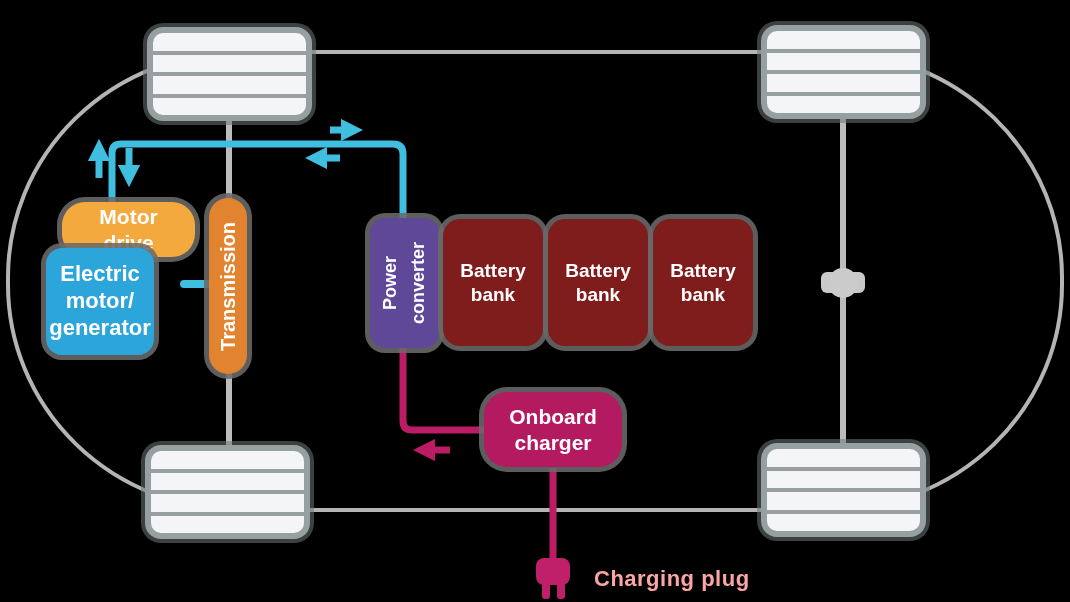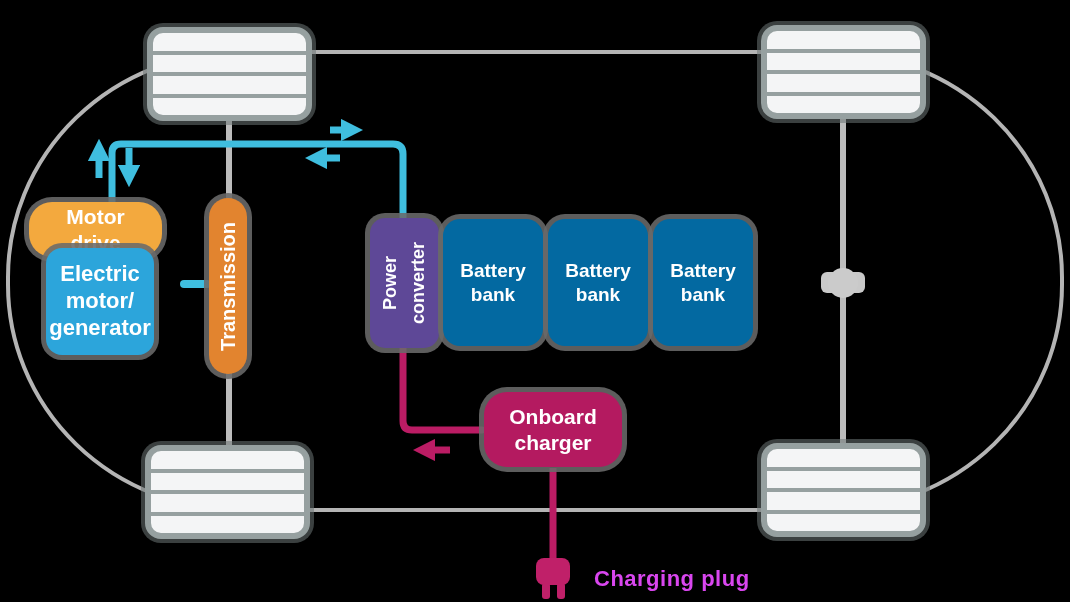--- a/index.html
+++ b/index.html
@@ -20,32 +20,32 @@
   .wheel-fr{left:761px;top:25px;}
   .wheel-rl{left:145px;top:445px;}
   .wheel-rr{left:761px;top:443px;}
   
   .box{
     position:absolute;display:flex;align-items:center;justify-content:center;
     color:#fff;font-weight:bold;text-align:center;
     box-shadow:0 0 0 5px rgba(106,106,106,.88);
   }
   .box .lbl{white-space:pre-line;line-height:1.22;}
-  .motor-drive{left:29px;top:202px;width:133px;height:55px;border-radius:23px;background:#F3A93E;font-size:21px;}
+  .motor-drive{left:62px;top:202px;width:133px;height:55px;border-radius:23px;background:#F3A93E;font-size:21px;}
   .electric-motor{left:46px;top:248px;width:108px;height:107px;border-radius:16px;background:#2CA5DB;font-size:22px;}
   .transmission{left:209px;top:198px;width:38px;height:176px;border-radius:19px;background:#E2842F;font-size:20px;}
   .power-converter{left:370px;top:218px;width:69px;height:130px;border-radius:15px;background:#5E4897;font-size:18px;}
   .vert .lbl{writing-mode:vertical-rl;transform:rotate(180deg);line-height:1.55;}
-  .battery{top:219px;width:100px;height:127px;border-radius:17px;background:#0369a1;font-size:19px;}
+  .battery{top:219px;width:100px;height:127px;border-radius:17px;background:#7f1d1d;font-size:19px;}
   .battery-1{left:443px;} .battery-2{left:548px;} .battery-3{left:653px;}
   .onboard-charger{left:484px;top:392px;width:138px;height:75px;border-radius:23px;background:#B41A60;font-size:21px;}
   
   .plug-caption{
     position:absolute;left:594px;top:566px;font-size:22px;font-weight:bold;
-    color:#d946ef;letter-spacing:.5px;
+    color:#fca5a5;letter-spacing:.5px;
   }
 </style>
 </head>
 <body>
 
 <div class="stage">
 
   <svg width="1070" height="602" viewBox="0 0 1070 602">
     <defs>
       <marker id="ah-cyan" viewBox="0 0 10 10" refX="5" refY="5" markerWidth="3.2" markerHeight="3.2" orient="auto-start-reverse">

